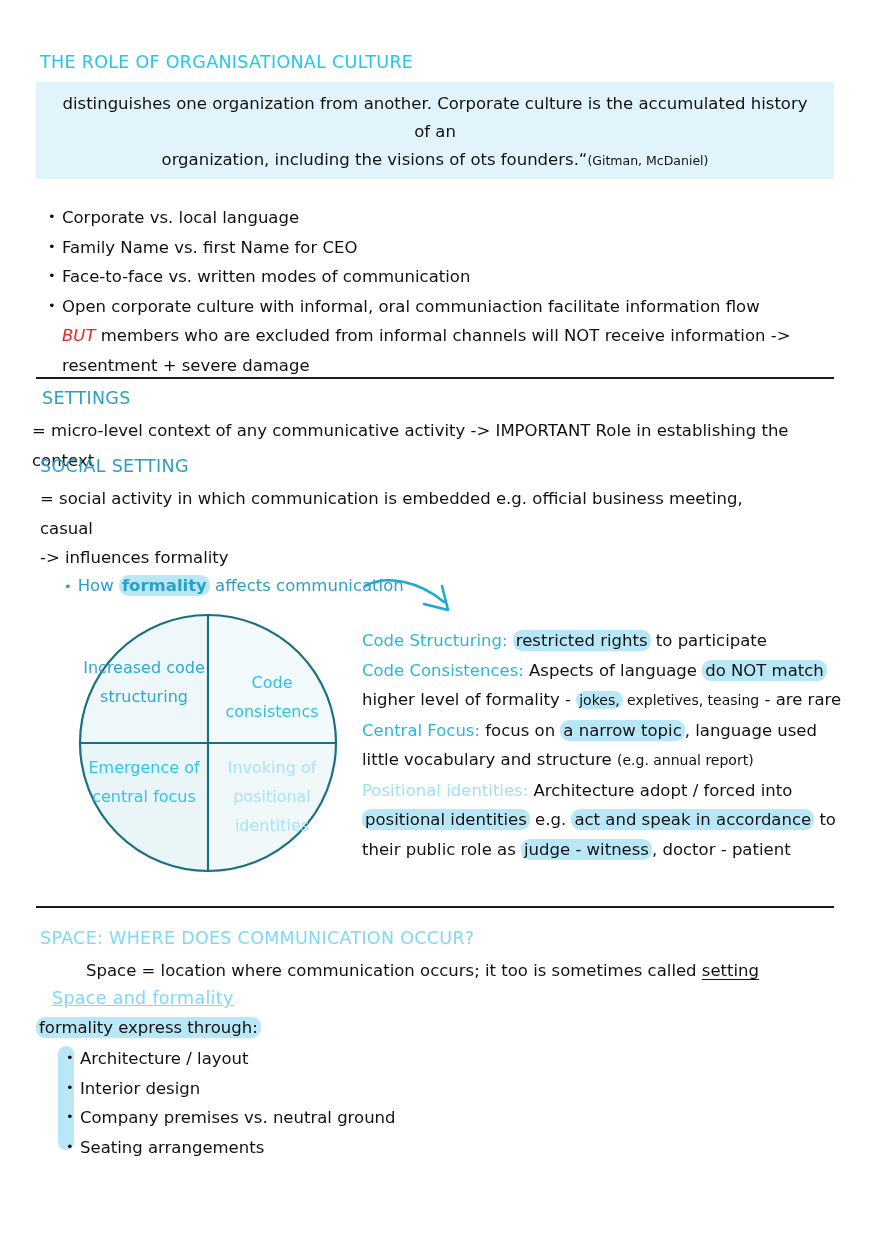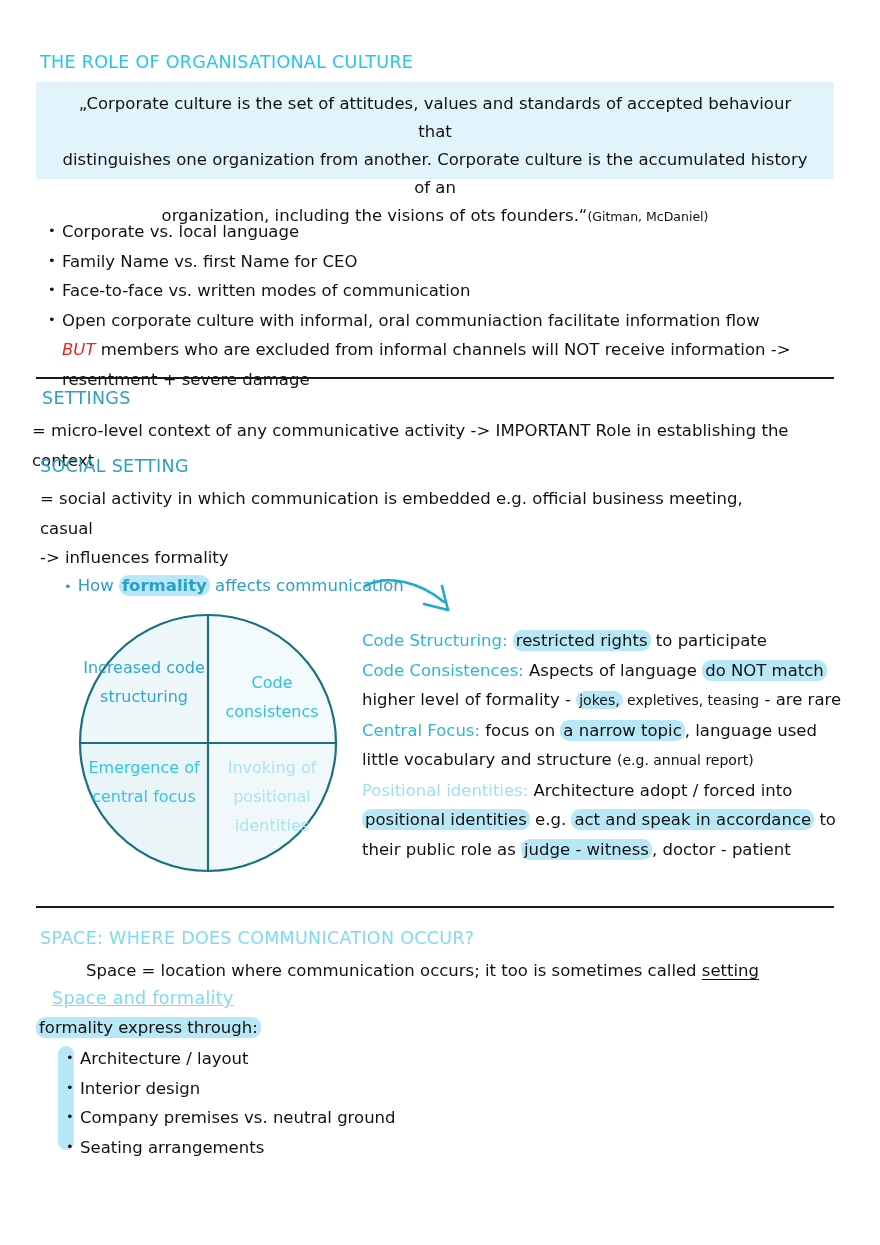--- a/index.html
+++ b/index.html
@@ -74,21 +74,21 @@
   #quote-box .q {
     font-size: 16.5px;
     line-height: 28px;
     color: #111;
   }
   #quote-box .src { font-size: 12.5px; }
 
   
   #bullets-1 {
     position: absolute;
-    left: 48px; top: 217px;
+    left: 48px; top: 203px;
     width: 800px;
   }
   #bullets-1 .li {
     font-size: 16.5px;
     line-height: 29.5px;
     padding-left: 14px;
     position: relative;
   }
   #bullets-1 .li::before {
     content: "\2022";
@@ -201,21 +201,20 @@
   }
 </style>
 </head>
 <body>
 
 <div class="page">
 
   <div id="title" class="h-cyan">THE ROLE OF ORGANISATIONAL CULTURE</div>
 
   <div id="quote-box">
-    <div class="q">„Corporate culture is the set of attitudes, values and standards of accepted behaviour that</div>
     <div class="q">distinguishes one organization from another. Corporate culture is the accumulated history of an</div>
     <div class="q"><span>organization, including the visions of ots founders.“</span><span class="src">(Gitman, McDaniel)</span></div>
   </div>
 
   <div id="bullets-1">
     <div class="li">Corporate vs. local language</div>
     <div class="li">Family Name vs. first Name for CEO</div>
     <div class="li">Face-to-face vs. written modes of communication</div>
     <div class="li">Open corporate culture with informal, oral communiaction facilitate information flow</div>
     <div class="sub"><span class="red">BUT</span><span> members who are excluded from informal channels will NOT receive information -&gt;</span></div>

